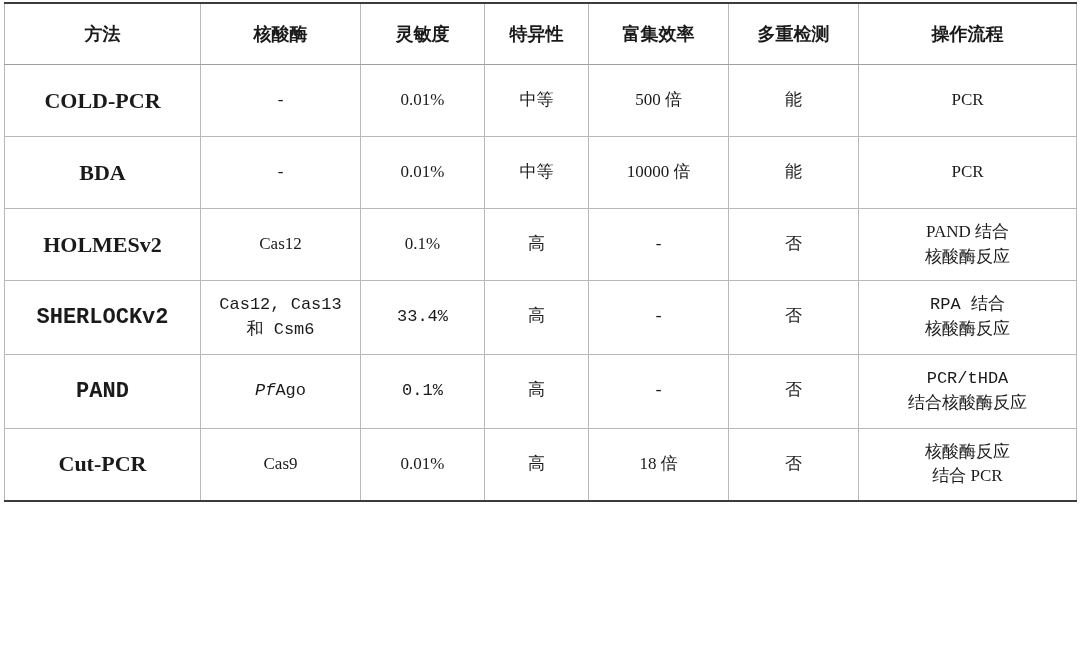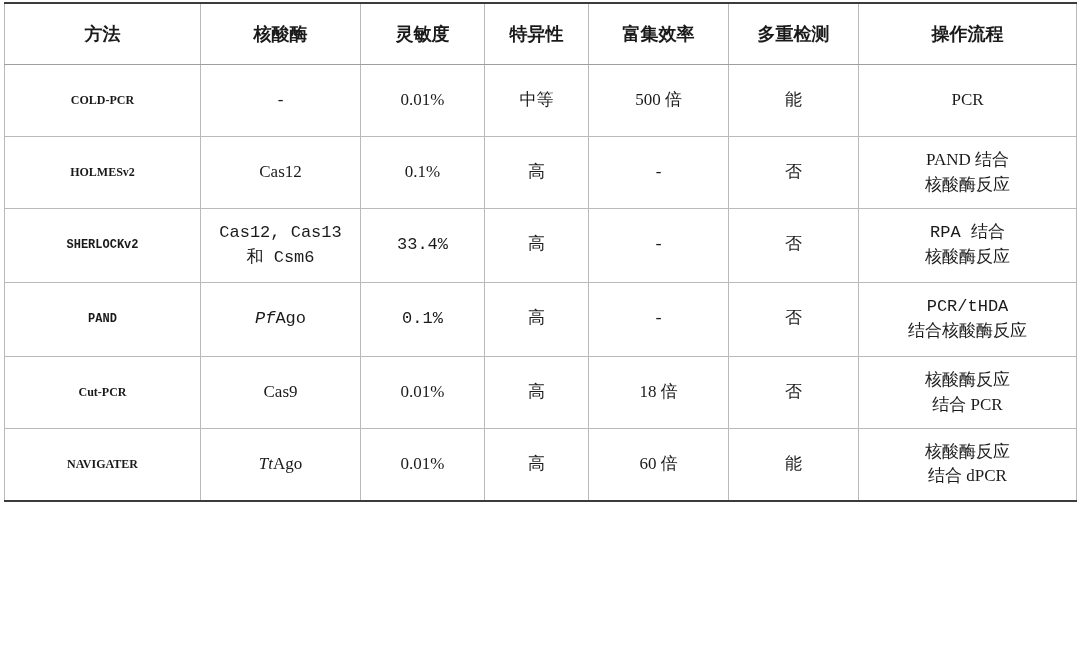--- a/index.html
+++ b/index.html
@@ -46,21 +46,21 @@
     font-weight: bold;
     height: 52px;
     font-size: 18px;
     border-top: 2px solid #3b3b3b;
     border-bottom: 1px solid #9f9f9f;
   }
   table.comparison tbody tr { height: 72px; }
   table.comparison tbody tr.tall { height: 74px; font-family: Liberation Mono, monospace; }
   table.comparison tbody td.method {
     font-weight: bold;
-    font-size: 12px;
+    font-size: 22px;
   }
   table.comparison tbody tr:last-child td {
     border-bottom: 2px solid #3b3b3b;
   }
   .cell-lines span { display: block; }
   .ital { font-style: italic; }
 </style>
 </head>
 <body>
 
@@ -93,20 +93,31 @@
         <td>-</td>
         <td>0.01%</td>
         <td>中等</td>
         <td>500 倍</td>
         <td>能</td>
         <td class="cell-lines">
           <span>PCR</span>
         </td>
       </tr>
 
+      <tr>
+        <td class="method">BDA</td>
+        <td>-</td>
+        <td>0.01%</td>
+        <td>中等</td>
+        <td>10000 倍</td>
+        <td>能</td>
+        <td class="cell-lines">
+          <span>PCR</span>
+        </td>
+      </tr>
 
       <tr>
         <td class="method">HOLMESv2</td>
         <td>Cas12</td>
         <td>0.1%</td>
         <td>高</td>
         <td>-</td>
         <td>否</td>
         <td class="cell-lines">
           <span>PAND 结合</span>
@@ -149,29 +160,17 @@
         <td>0.01%</td>
         <td>高</td>
         <td>18 倍</td>
         <td>否</td>
         <td class="cell-lines">
           <span>核酸酶反应</span>
           <span>结合 PCR</span>
         </td>
       </tr>
 
-      <tr>
-        <td class="method">NAVIGATER</td>
-        <td><span class="ital">Tt</span><span>Ago</span></td>
-        <td>0.01%</td>
-        <td>高</td>
-        <td>60 倍</td>
-        <td>能</td>
-        <td class="cell-lines">
-          <span>核酸酶反应</span>
-          <span>结合 dPCR</span>
-        </td>
-      </tr>
 
 
     </tbody>
   </table>
 </div>
 
 </body></html>

